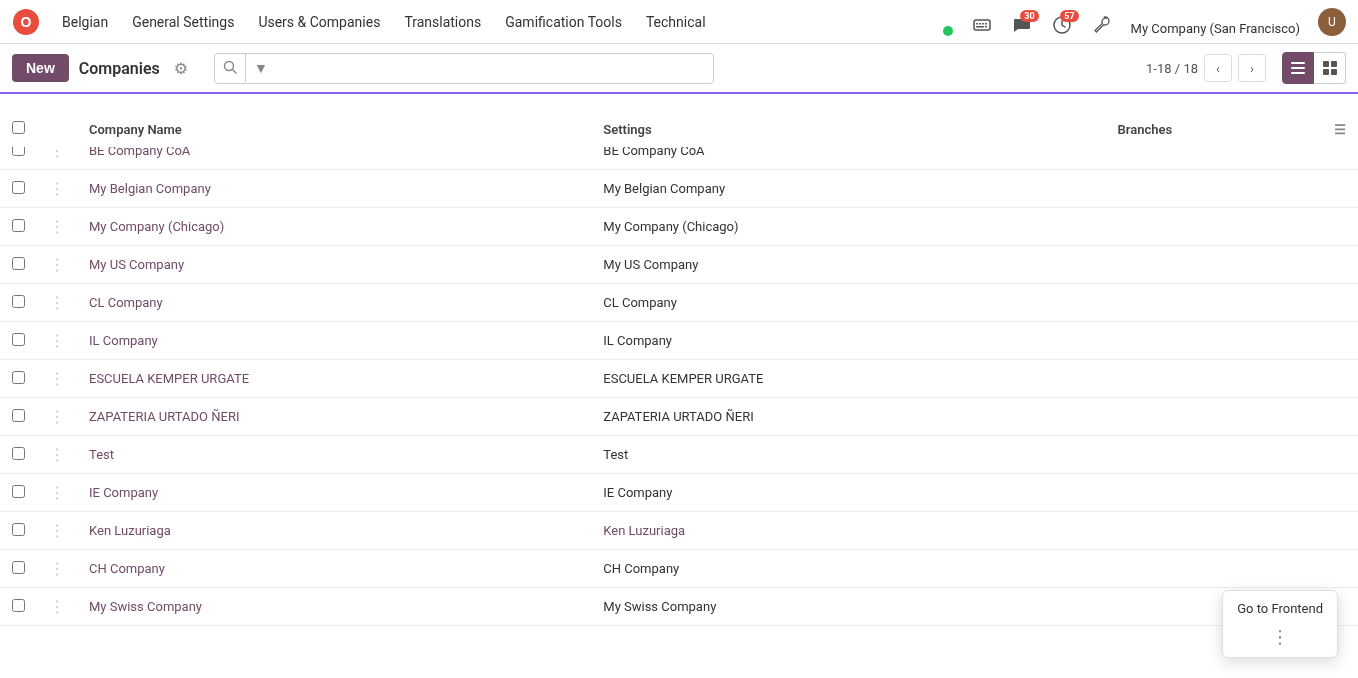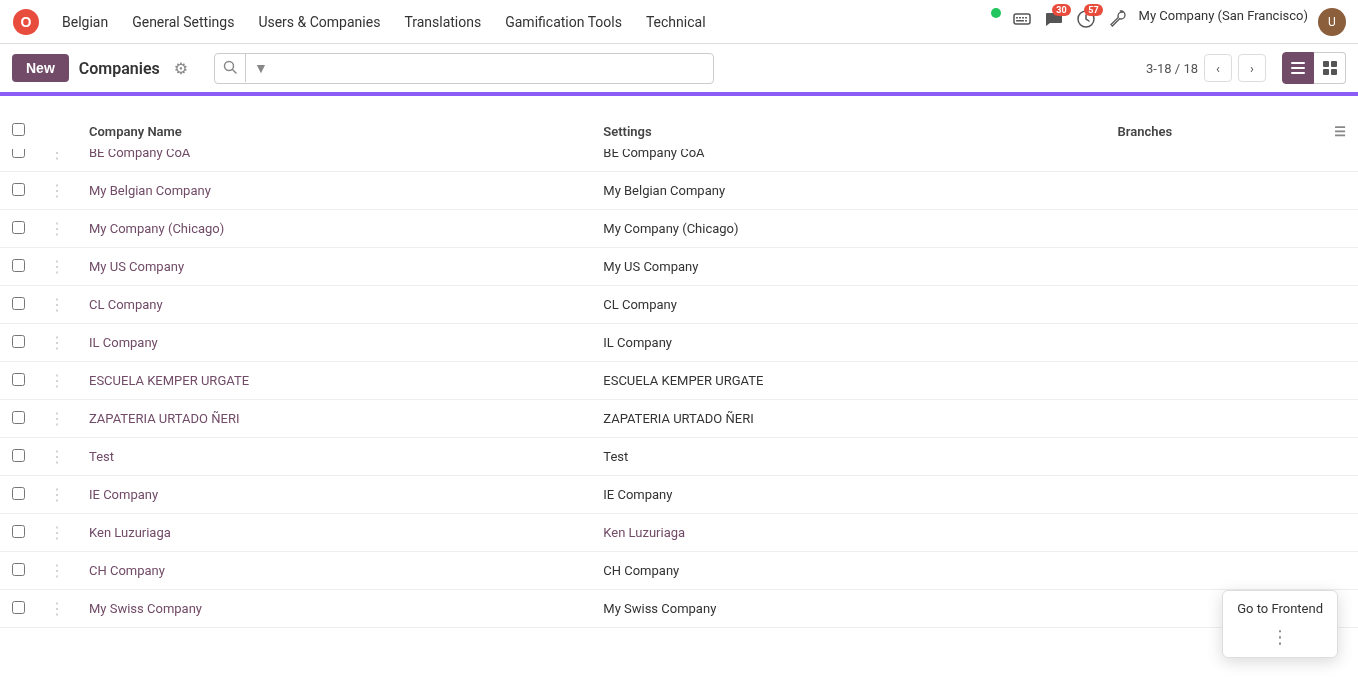--- a/index.html
+++ b/index.html
@@ -12,38 +12,38 @@
       padding: 0 12px; gap: 4px;
     }
     .topnav-logo {
       width: 28px; height: 28px; margin-right: 8px; flex-shrink: 0;
     }
     .topnav-item {
       padding: 4px 10px; font-size: 14px; cursor: pointer; color: #333; white-space: nowrap;
       border-radius: 4px;
     }
     .topnav-right {
-      margin-left: auto; display: flex; align-items: flex-start; gap: 10px;
+      margin-left: auto; display: flex; align-items: flex-end; gap: 18px;
     }
     .nav-icon { width: 22px; height: 22px; display: flex; align-items: center; justify-content: center; cursor: pointer; position: relative; }
     .badge {
       position: absolute; top: -4px; right: -6px;
       background: #e84c3d; color: #fff; font-size: 9px; font-weight: bold;
       border-radius: 8px; padding: 1px 4px; min-width: 16px; text-align: center;
     }
     .green-dot { width: 10px; height: 10px; background: #22c55e; border-radius: 50%; }
     .company-name { font-size: 13px; color: #333; cursor: pointer; }
     .avatar {
       width: 28px; height: 28px; border-radius: 50%; background: #8b5e3c;
       display: flex; align-items: center; justify-content: center; color: #fff; font-size: 12px; cursor: pointer;
     }
 
     
     .toolbar {
-      display: flex; align-items: center; padding: 8px 12px; border-bottom: 4px solid #8b5cf6;
+      display: flex; align-items: center; padding: 8px 12px; border-bottom: 2px solid #8b5cf6;
       gap: 10px; background: #fff;
     }
     .btn-new {
       background: #714b67; color: #fff; border: none; padding: 6px 14px;
       border-radius: 4px; font-size: 14px; font-weight: 600; cursor: pointer;
     }
     .page-title { font-size: 16px; font-weight: 600; color: #333; }
     .gear-icon { color: #888; cursor: pointer; font-size: 16px; margin-left: 4px; }
     .search-bar {
       display: flex; align-items: center; border: 1px solid #ccc;
@@ -164,21 +164,21 @@
     <span class="search-icon">
       <svg width="14" height="14" viewBox="0 0 14 14" fill="none">
         <circle cx="6" cy="6" r="4.5" stroke="#888" stroke-width="1.5"></circle>
         <line x1="9.5" y1="9.5" x2="13" y2="13" stroke="#888" stroke-width="1.5" stroke-linecap="round"></line>
       </svg>
     </span>
     <span class="search-dropdown">▼</span>
   </div>
 
   <div class="pagination">
-    <span>3-18 / 18</span>
+    <span>1-18 / 18</span>
     <div class="pag-btn">‹</div>
     <div class="pag-btn">›</div>
   </div>
 
   <div style="display:flex; margin-left:6px;">
     <div class="view-btn active">
       <svg width="16" height="16" viewBox="0 0 16 16" fill="currentColor">
         <rect x="1" y="2" width="14" height="2" rx="1"></rect>
         <rect x="1" y="7" width="14" height="2" rx="1"></rect>
         <rect x="1" y="12" width="14" height="2" rx="1"></rect>

